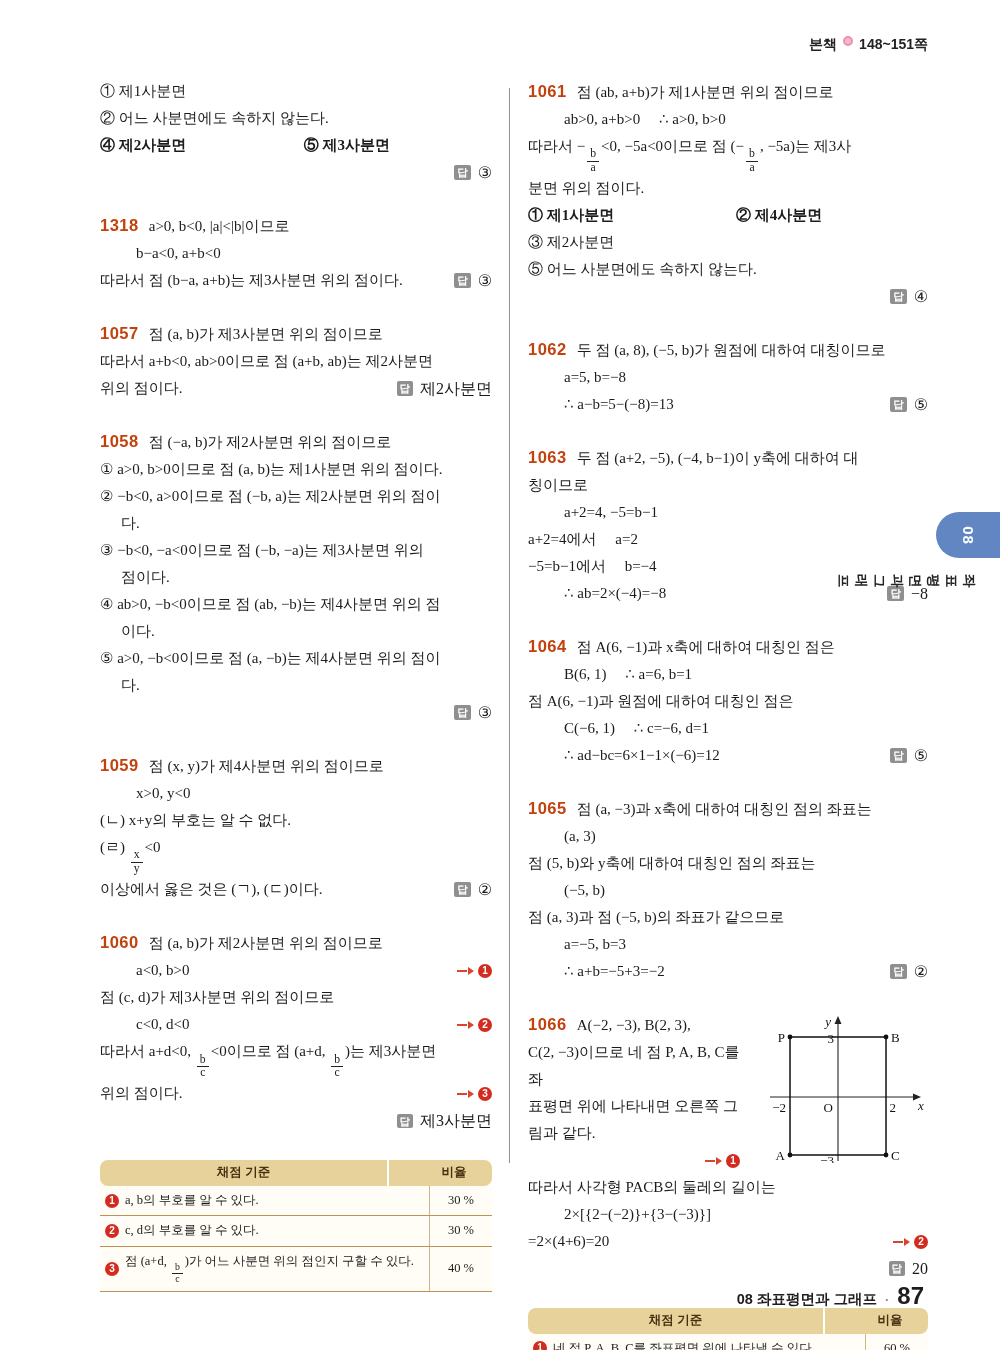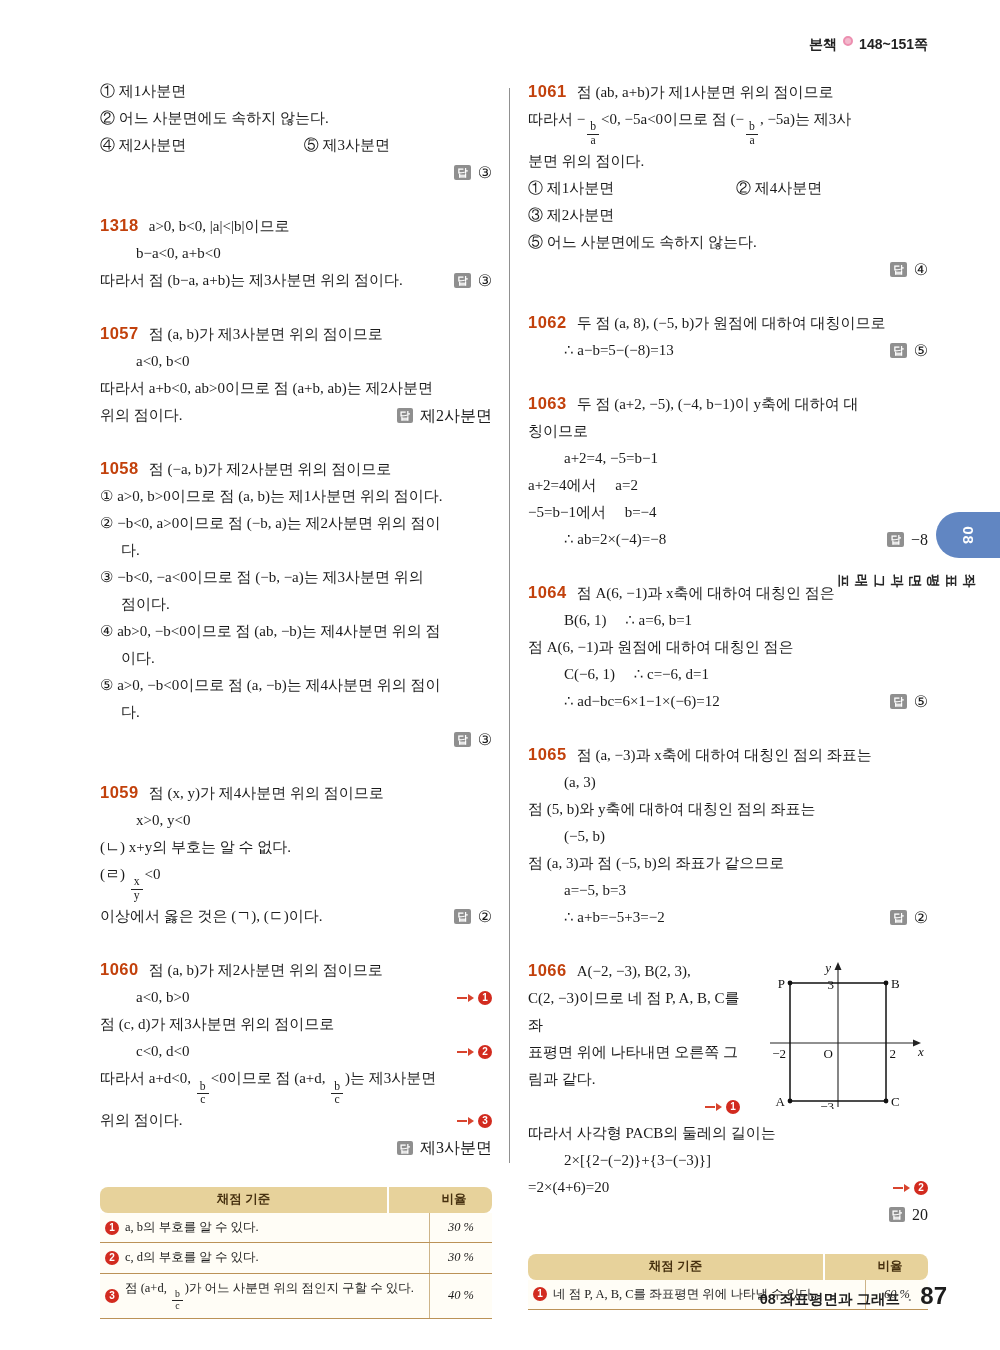--- a/index.html
+++ b/index.html
@@ -18,21 +18,21 @@
   .divider{position:absolute;left:509px;top:88px;width:1px;height:1075px;background:#909090;}
   .block{margin-bottom:26px;}
   .block:after{content:"";display:block;clear:both;}
   .pnum{color:#c2410c;font-family:"Liberation Sans",sans-serif;font-weight:bold;font-size:16.5px;
     margin-right:10px;letter-spacing:0.5px;}
   .line{min-height:27px;}
   .in1{padding-left:36px;}
   .hang{padding-left:21px;}
   .spread{display:flex;justify-content:space-between;align-items:center;}
   .endonly{display:flex;justify-content:flex-end;align-items:center;}
-  .cols{display:flex;}
+  .cols{display:flex;font-weight:bold;}
   .cols .c1{width:52%;}
   
   .ans{display:inline-flex;align-items:center;gap:7px;white-space:nowrap;}
   .abadge{background:#8f8f8f;color:#fff;font-size:10.5px;line-height:1;padding:2px 3px;border-radius:2px;
     font-family:"Liberation Sans",sans-serif;font-weight:bold;}
   .aval{font-size:16px;}
   
   .rmark{display:inline-flex;align-items:center;white-space:nowrap;}
   .dash{width:10px;height:0;border-top:2px dashed #d8442e;margin-right:1px;}
   .tri{width:0;height:0;border-left:6px solid #d8442e;border-top:4px solid transparent;border-bottom:4px solid transparent;margin-right:4px;}
@@ -45,35 +45,35 @@
   .fn{border-bottom:1px solid #222;padding:0 3px;}
   .fd{padding:0 3px;}
   
   .score-table{margin-top:12px;font-size:12.5px;line-height:1.4;}
   .sc-head{display:flex;background:#e7d29b;border-radius:8px;overflow:hidden;
     font-family:"Liberation Sans",sans-serif;font-weight:bold;color:#46300f;gap:27px;}
   .sc-head .h1{flex:1;text-align:center;padding:4px 4px;border-right:2px solid #fff;}
   .sc-head .h2{width:62px;text-align:center;padding:4px 7px;}
   .sc-row{display:flex;border-bottom:1px solid #bb9257;align-items:stretch;background:#fffdf6;}
   .sc-row .r1{flex:1;padding:6px 5px;display:flex;gap:6px;align-items:center;border-right:1px solid #cdb489;}
-  .sc-row .r2{width:62px;display:flex;align-items:center;justify-content:center;font-style:italic;}
+  .sc-row .r2{width:62px;display:flex;align-items:center;justify-content:center;}
   
   .graphbox{float:right;width:178px;height:140px;margin:2px 0 6px 10px;}
   .graphbox svg text{font-size:13px;fill:#111;font-family:"Liberation Serif",serif;}
   .graphbox svg .it{font-style:italic;}
   
   .side-tab{position:absolute;right:0;top:512px;width:66px;}
   .tab-pill{width:64px;height:46px;margin-left:auto;background:#6186c2;border-radius:23px 0 0 23px;
     display:flex;align-items:center;justify-content:center;}
   .tab-pill span{transform:rotate(90deg);color:#fff;font-family:"Liberation Sans",sans-serif;
     font-weight:bold;font-size:15px;letter-spacing:1px;}
   .tab-title{position:absolute;top:62px;right:22px;writing-mode:vertical-rl;text-orientation:sideways;
     font-family:"Liberation Sans",sans-serif;font-weight:bold;font-size:13.5px;letter-spacing:4px;color:#232323;}
   
-  .footer{position:absolute;bottom:40px;right:53px;display:flex;align-items:baseline;gap:8px;
+  .footer{position:absolute;bottom:40px;right:76px;display:flex;align-items:baseline;gap:8px;
     font-family:"Liberation Sans",sans-serif;font-weight:bold;color:#1d1d1d;}
   .f-ch{font-size:14.5px;}
   .f-dot{color:#8a8a8a;font-size:13px;}
   .f-pg{font-size:24px;}
 </style>
 </head>
 <body>
 
 <div class="header">
   <span>본책</span>
@@ -102,21 +102,20 @@
       <div class="line spread">
         <span class="lwrap"><span class="txt">따라서 점 (b−a, a+b)는 제3사분면 위의 점이다.</span></span>
         <span class="ans">
           <span class="abadge">답</span>
           <span class="aval">③</span>
         </span>
       </div>
     </div>
     <div class="block">
       <div class="line"><span class="pnum">1057</span><span class="txt">점 (a, b)가 제3사분면 위의 점이므로</span></div>
-      <div class="line in1"><span class="txt">a&lt;0, b&lt;0</span></div>
       <div class="line"><span class="txt">따라서 a+b&lt;0, ab&gt;0이므로 점 (a+b, ab)는 제2사분면</span></div>
       <div class="line spread">
         <span class="lwrap"><span class="txt">위의 점이다.</span></span>
         <span class="ans">
           <span class="abadge">답</span>
           <span class="aval">제2사분면</span>
         </span>
       </div>
     </div>
     <div class="block">
@@ -222,20 +221,21 @@
             </span>)가 어느 사분면 위의 점인지 구할 수 있다.</span>
         </span>
         <span class="r2">40 %</span>
       </div>
     </div>
   </div>
 <div class="divider"></div>
 <div id="col-right" class="col">
     <div class="block">
       <div class="line"><span class="pnum">1061</span><span class="txt">점 (ab, a+b)가 제1사분면 위의 점이므로</span></div>
+      <div class="line in1"><span class="txt">ab&gt;0, a+b&gt;0  ∴ a&gt;0, b&gt;0</span></div>
       <div class="line"><span class="txt">따라서 −<span class="frac">
             <span class="fn">b</span>
             <span class="fd">a</span>
           </span>&lt;0, −5a&lt;0이므로 점 (−<span class="frac">
             <span class="fn">b</span>
             <span class="fd">a</span>
           </span>, −5a)는 제3사</span></div>
       <div class="line"><span class="txt">분면 위의 점이다.</span></div>
       <div class="line cols">
         <span class="c1">① 제1사분면</span>
@@ -245,20 +245,21 @@
       <div class="line"><span class="txt">⑤ 어느 사분면에도 속하지 않는다.</span></div>
       <div class="line endonly">
         <span class="ans">
           <span class="abadge">답</span>
           <span class="aval">④</span>
         </span>
       </div>
     </div>
     <div class="block">
       <div class="line"><span class="pnum">1062</span><span class="txt">두 점 (a, 8), (−5, b)가 원점에 대하여 대칭이므로</span></div>
+      <div class="line in1"><span class="txt">a=5, b=−8</span></div>
       <div class="line in1 spread">
         <span class="lwrap"><span class="txt">∴ a−b=5−(−8)=13</span></span>
         <span class="ans">
           <span class="abadge">답</span>
           <span class="aval">⑤</span>
         </span>
       </div>
     </div>
     <div class="block">
       <div class="line"><span class="pnum">1063</span><span class="txt">두 점 (a+2, −5), (−4, b−1)이 y축에 대하여 대</span></div>

